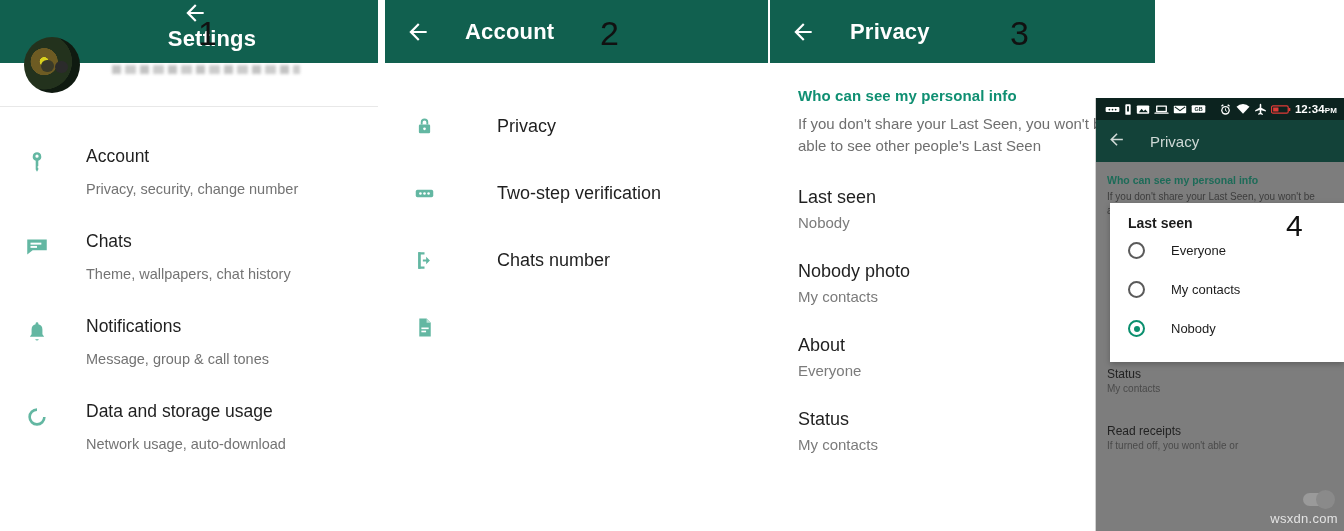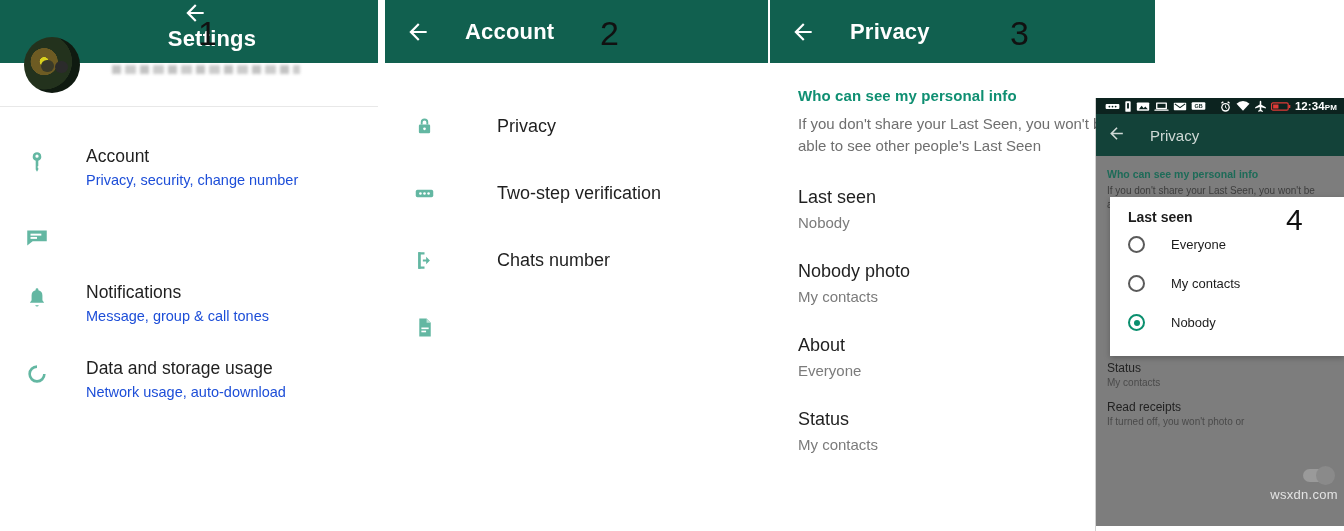--- a/index.html
+++ b/index.html
@@ -54,21 +54,21 @@
     position: absolute; left: 112px; top: 2px;
     width: 188px; height: 9px;
     background: repeating-linear-gradient(90deg,#b9b9b9 0 9px, #ffffff 9px 13px, #c4c4c4 13px 24px, #ffffff 24px 28px);
     filter: blur(1.4px); opacity:.85;
   }
 
   .row { display: flex; align-items: flex-start; padding: 0 0 0 24px; }
   .row .ico { width: 44px; flex: 0 0 44px; display: flex; justify-content: flex-start; padding-top: 4px; }
   .row .txt { padding-left: 18px; }
   .row .t1 { font-size: 17.5px; color: #1f1f1f; line-height: 23px; }
-  .row .t2 { font-size: 14.5px; color: #1d4ed8; line-height: 22px; margin-top: 1px; }
+  .row .t2 { font-size: 14.5px; color: #737373; line-height: 22px; margin-top: 10px; }
   .list1 .row { margin-top: 30px; }
   .list1 { padding-top: 8px; }
 
   
   #p2 { left: 385px; width: 383px; }
   #p2 .appbar { width: 383px; }
   .list2 { padding-top: 30px; }
   .list2 .row2 {
     display: flex; align-items: center; height: 67px; padding-left: 27px;
   }
@@ -86,21 +86,21 @@
   .pv-row .ps { font-size: 15px; color:#7b7b7b; margin-top: 6px; }
 
   
   #p4 {
     position: absolute; left: 1096px; top: 98px;
     width: 248px; height: 433px;
     background: #ffffff; overflow: hidden;
     box-shadow: -1px 0 0 rgba(0,0,0,.18);
   }
   .statusbar {
-    height: 16px; background: #0c231f; display:flex; align-items:center;
+    height: 22px; background: #0c231f; display:flex; align-items:center;
     padding: 0 4px 0 9px; gap: 4px;
   }
   .statusbar .sp { flex: 1 1 auto; }
   .statusbar .clock { color:#fff; font-size: 11.5px; font-weight: bold; letter-spacing:.1px; padding-right:3px;}
   .statusbar .clock small { font-size: 8px; }
   .sbi { display:flex; align-items:center; }
   .p4bar {
     height: 42px; background:#134239; display:flex; align-items:center; padding-left: 11px;
   }
   .p4bar .t { color:#cfd9d6; font-size: 15px; margin-left: 24px; }
@@ -122,21 +122,21 @@
   .dopt.sel .rb { border-color:#0a8f6e; }
   .dopt.sel .rb::after{ content:""; position:absolute; left:3.5px; top:3.5px; width:6px; height:6px; border-radius:50%; background:#0a8f6e;}
   .dopt .dl { font-size: 13px; color:#1c1c1c; padding-left: 26px; }
 
   .toggle {
     position:absolute; right: 11px; top: 69px;
     width: 30px; height: 13px; border-radius:7px; background:#9a9a9a;
   }
   .toggle::after{content:"";position:absolute;right:-2px;top:-3px;width:19px;height:19px;border-radius:50%;background:#8a8a8a;}
   .watermark {
-    position:absolute; right: 6px; bottom: 24px;
+    position:absolute; right: 6px; bottom: 6px;
     color:#e3e3e3; font-size: 13px; letter-spacing:.3px;
   }
   .readrow { position:absolute; left:0; right:0; bottom:0; padding: 0 0 0 11px; }
 </style>
 </head>
 <body>
 
 <div id="stage">
 
   <div class="panel" id="p1">
@@ -168,20 +168,24 @@
         </span>
       </div>
 
       <div class="row">
         <span class="ico">
           <svg viewBox="0 0 24 24" width="26" height="26">
               <path d="M3 5h18v10H8l-5 4z" fill="#63b7a2"></path>
               <rect x="6" y="8" width="10" height="1.8" fill="#fff"></rect>
               <rect x="6" y="11" width="6" height="1.8" fill="#fff"></rect>
             </svg>
+        </span>
+        <span class="txt">
+          <div class="t1">Chats</div>
+          <div class="t2">Theme, wallpapers, chat history</div>
         </span>
       </div>
 
       <div class="row">
         <span class="ico">
           <svg viewBox="0 0 24 24" width="26" height="26">
               <path d="M12 3a1.3 1.3 0 011.3 1.3v.6A5 5 0 0117 9.7V14l1.6 2.4H5.4L7 14V9.7a5 5 0 013.7-4.8v-.6A1.3 1.3 0 0112 3zm0 16.8a1.9 1.9 0 01-1.7-1.1h3.4a1.9 1.9 0 01-1.7 1.1z" fill="#63b7a2"></path>
             </svg>
         </span>
         <span class="txt">
@@ -403,23 +407,23 @@
           <span class="dl">Nobody</span>
         </div>
         <span class="bignum" style="left:176px; top:8px; font-size:30px;">4</span>
       </div>
 
       <div class="grow" style="position:absolute; left:0; top:205px;">
         <div class="gt">Status</div>
         <div class="gs">My contacts</div>
       </div>
 
-      <div class="readrow" style="top:244px; position:absolute;">
+      <div class="readrow" style="top:262px; position:absolute;">
         <div class="gt">Read receipts</div>
-        <div class="gs">If turned off, you won't photo or</div>
+        <div class="gs">If turned off, you won't able or</div>
         <span class="toggle"></span>
       </div>
 
       <span class="watermark">wsxdn.com</span>
     </div>
 
   </div>
 
 </div>
 

